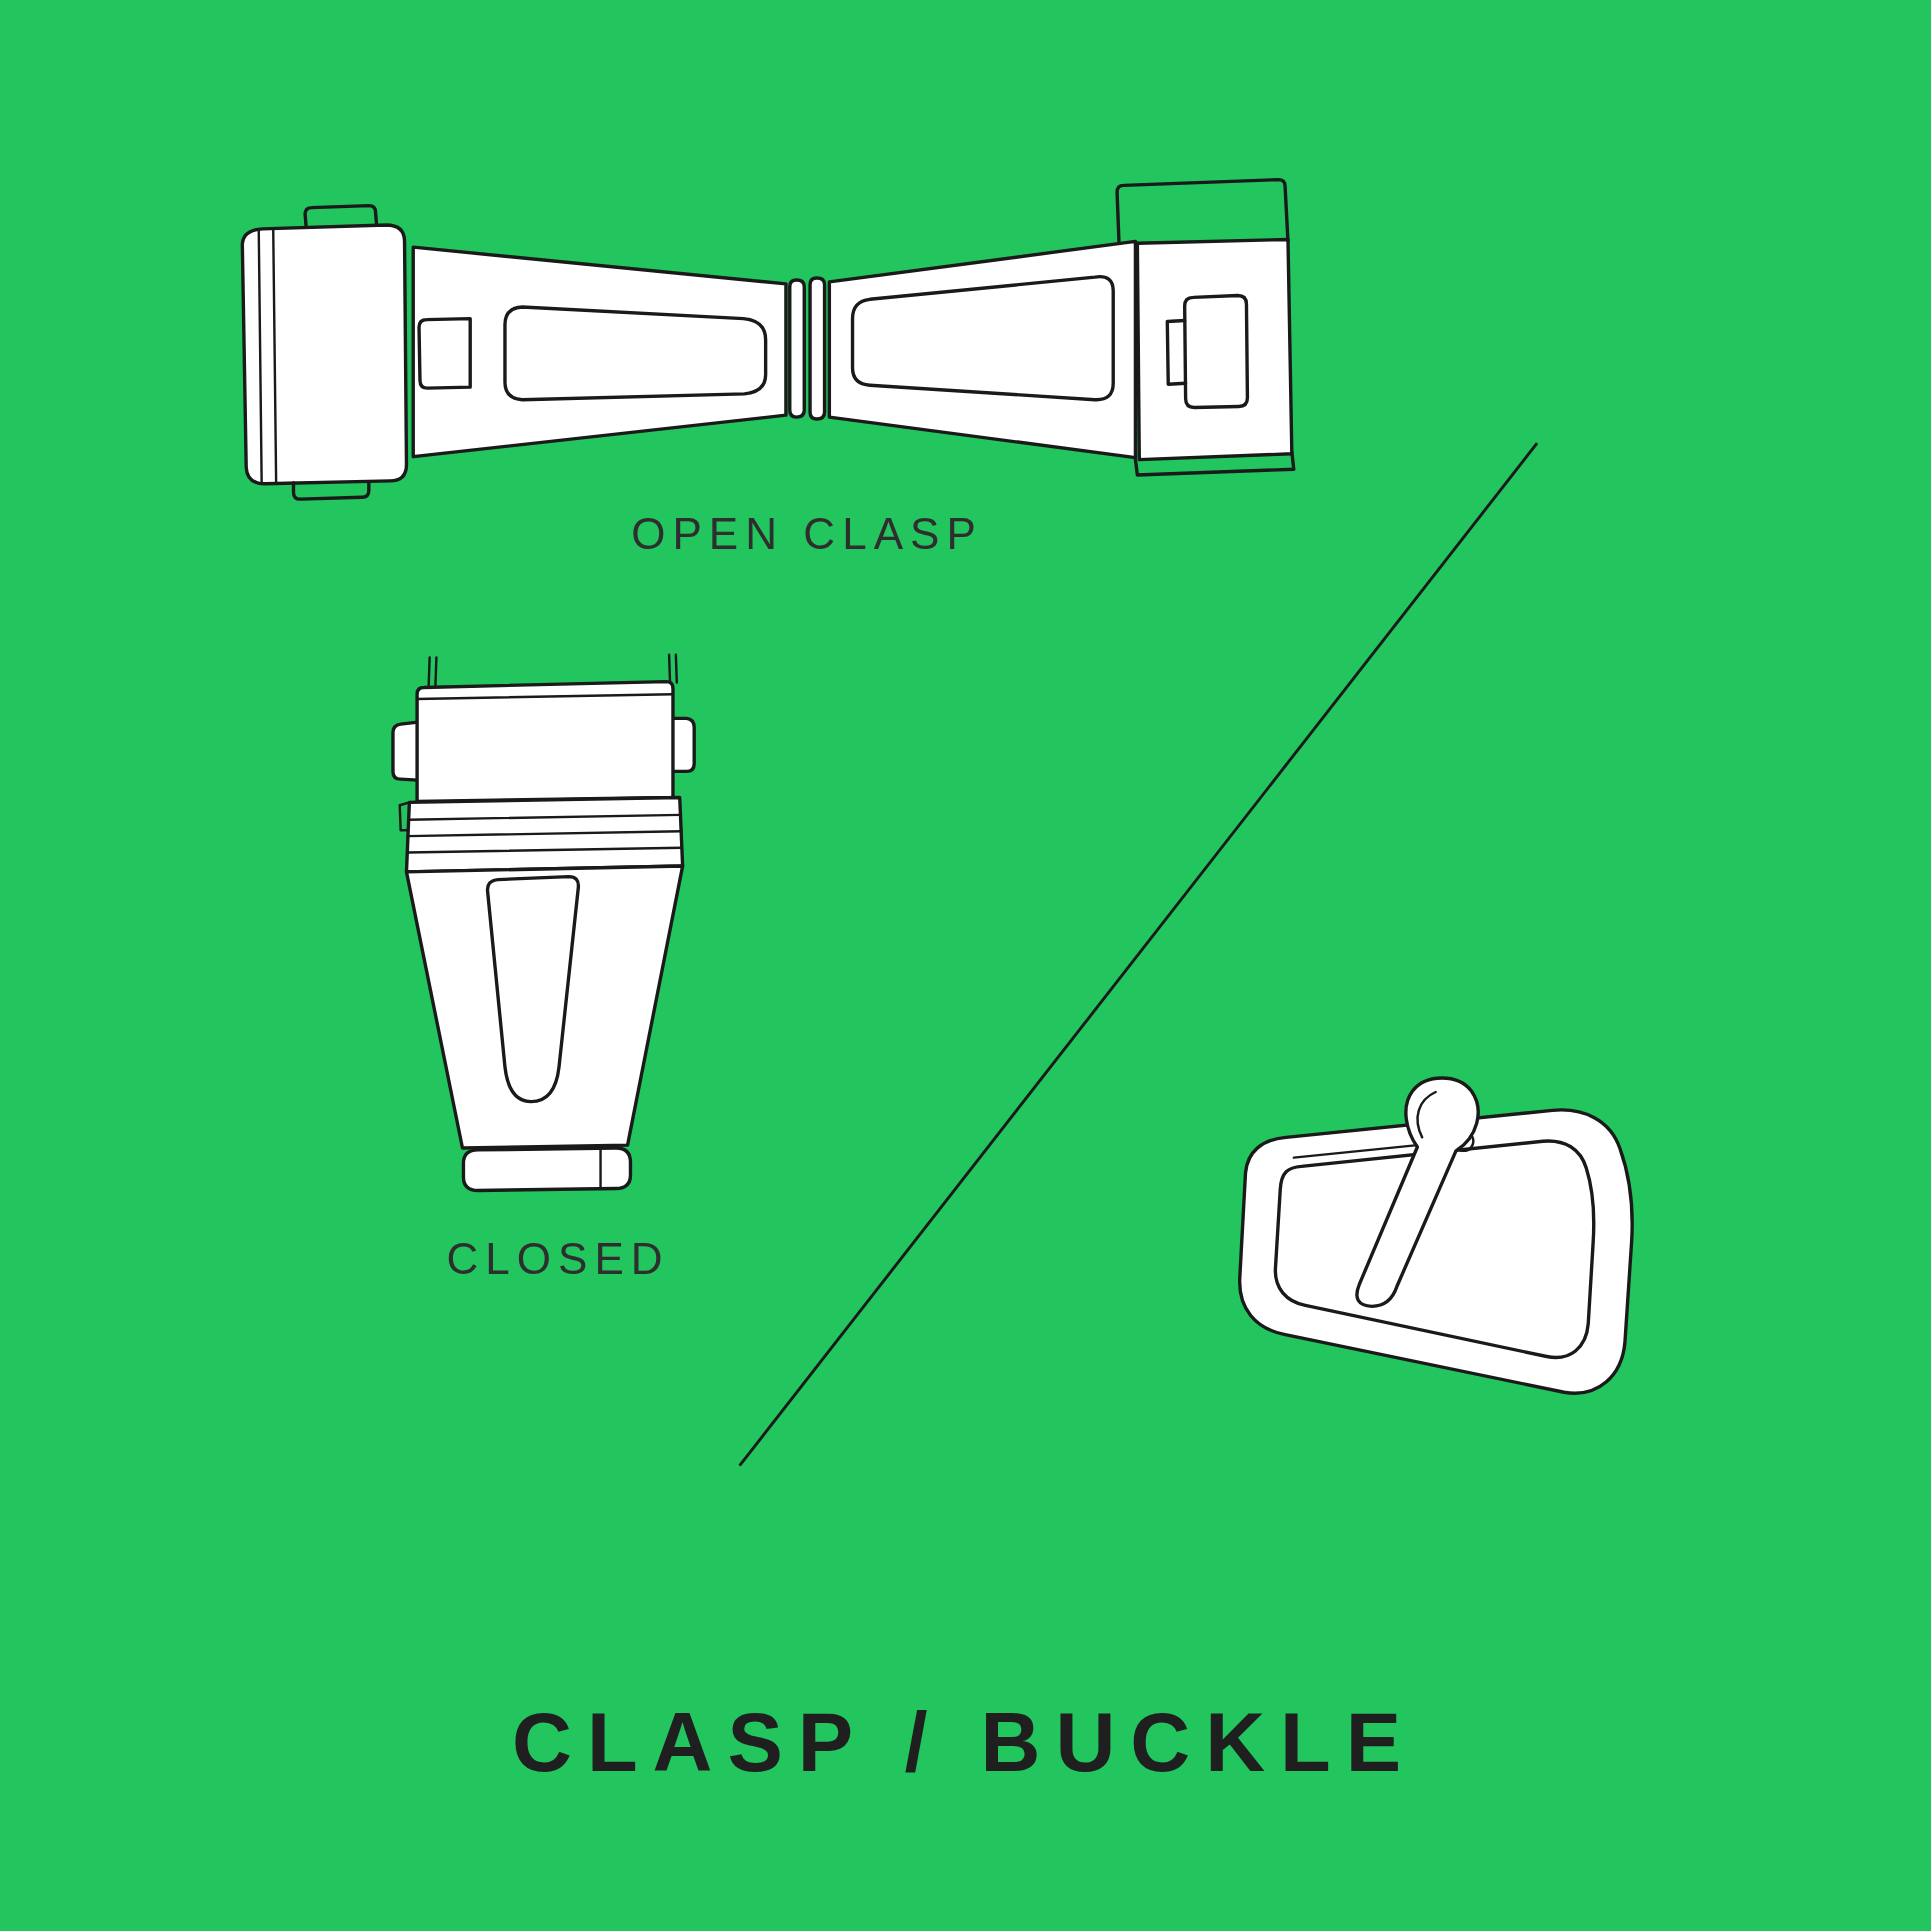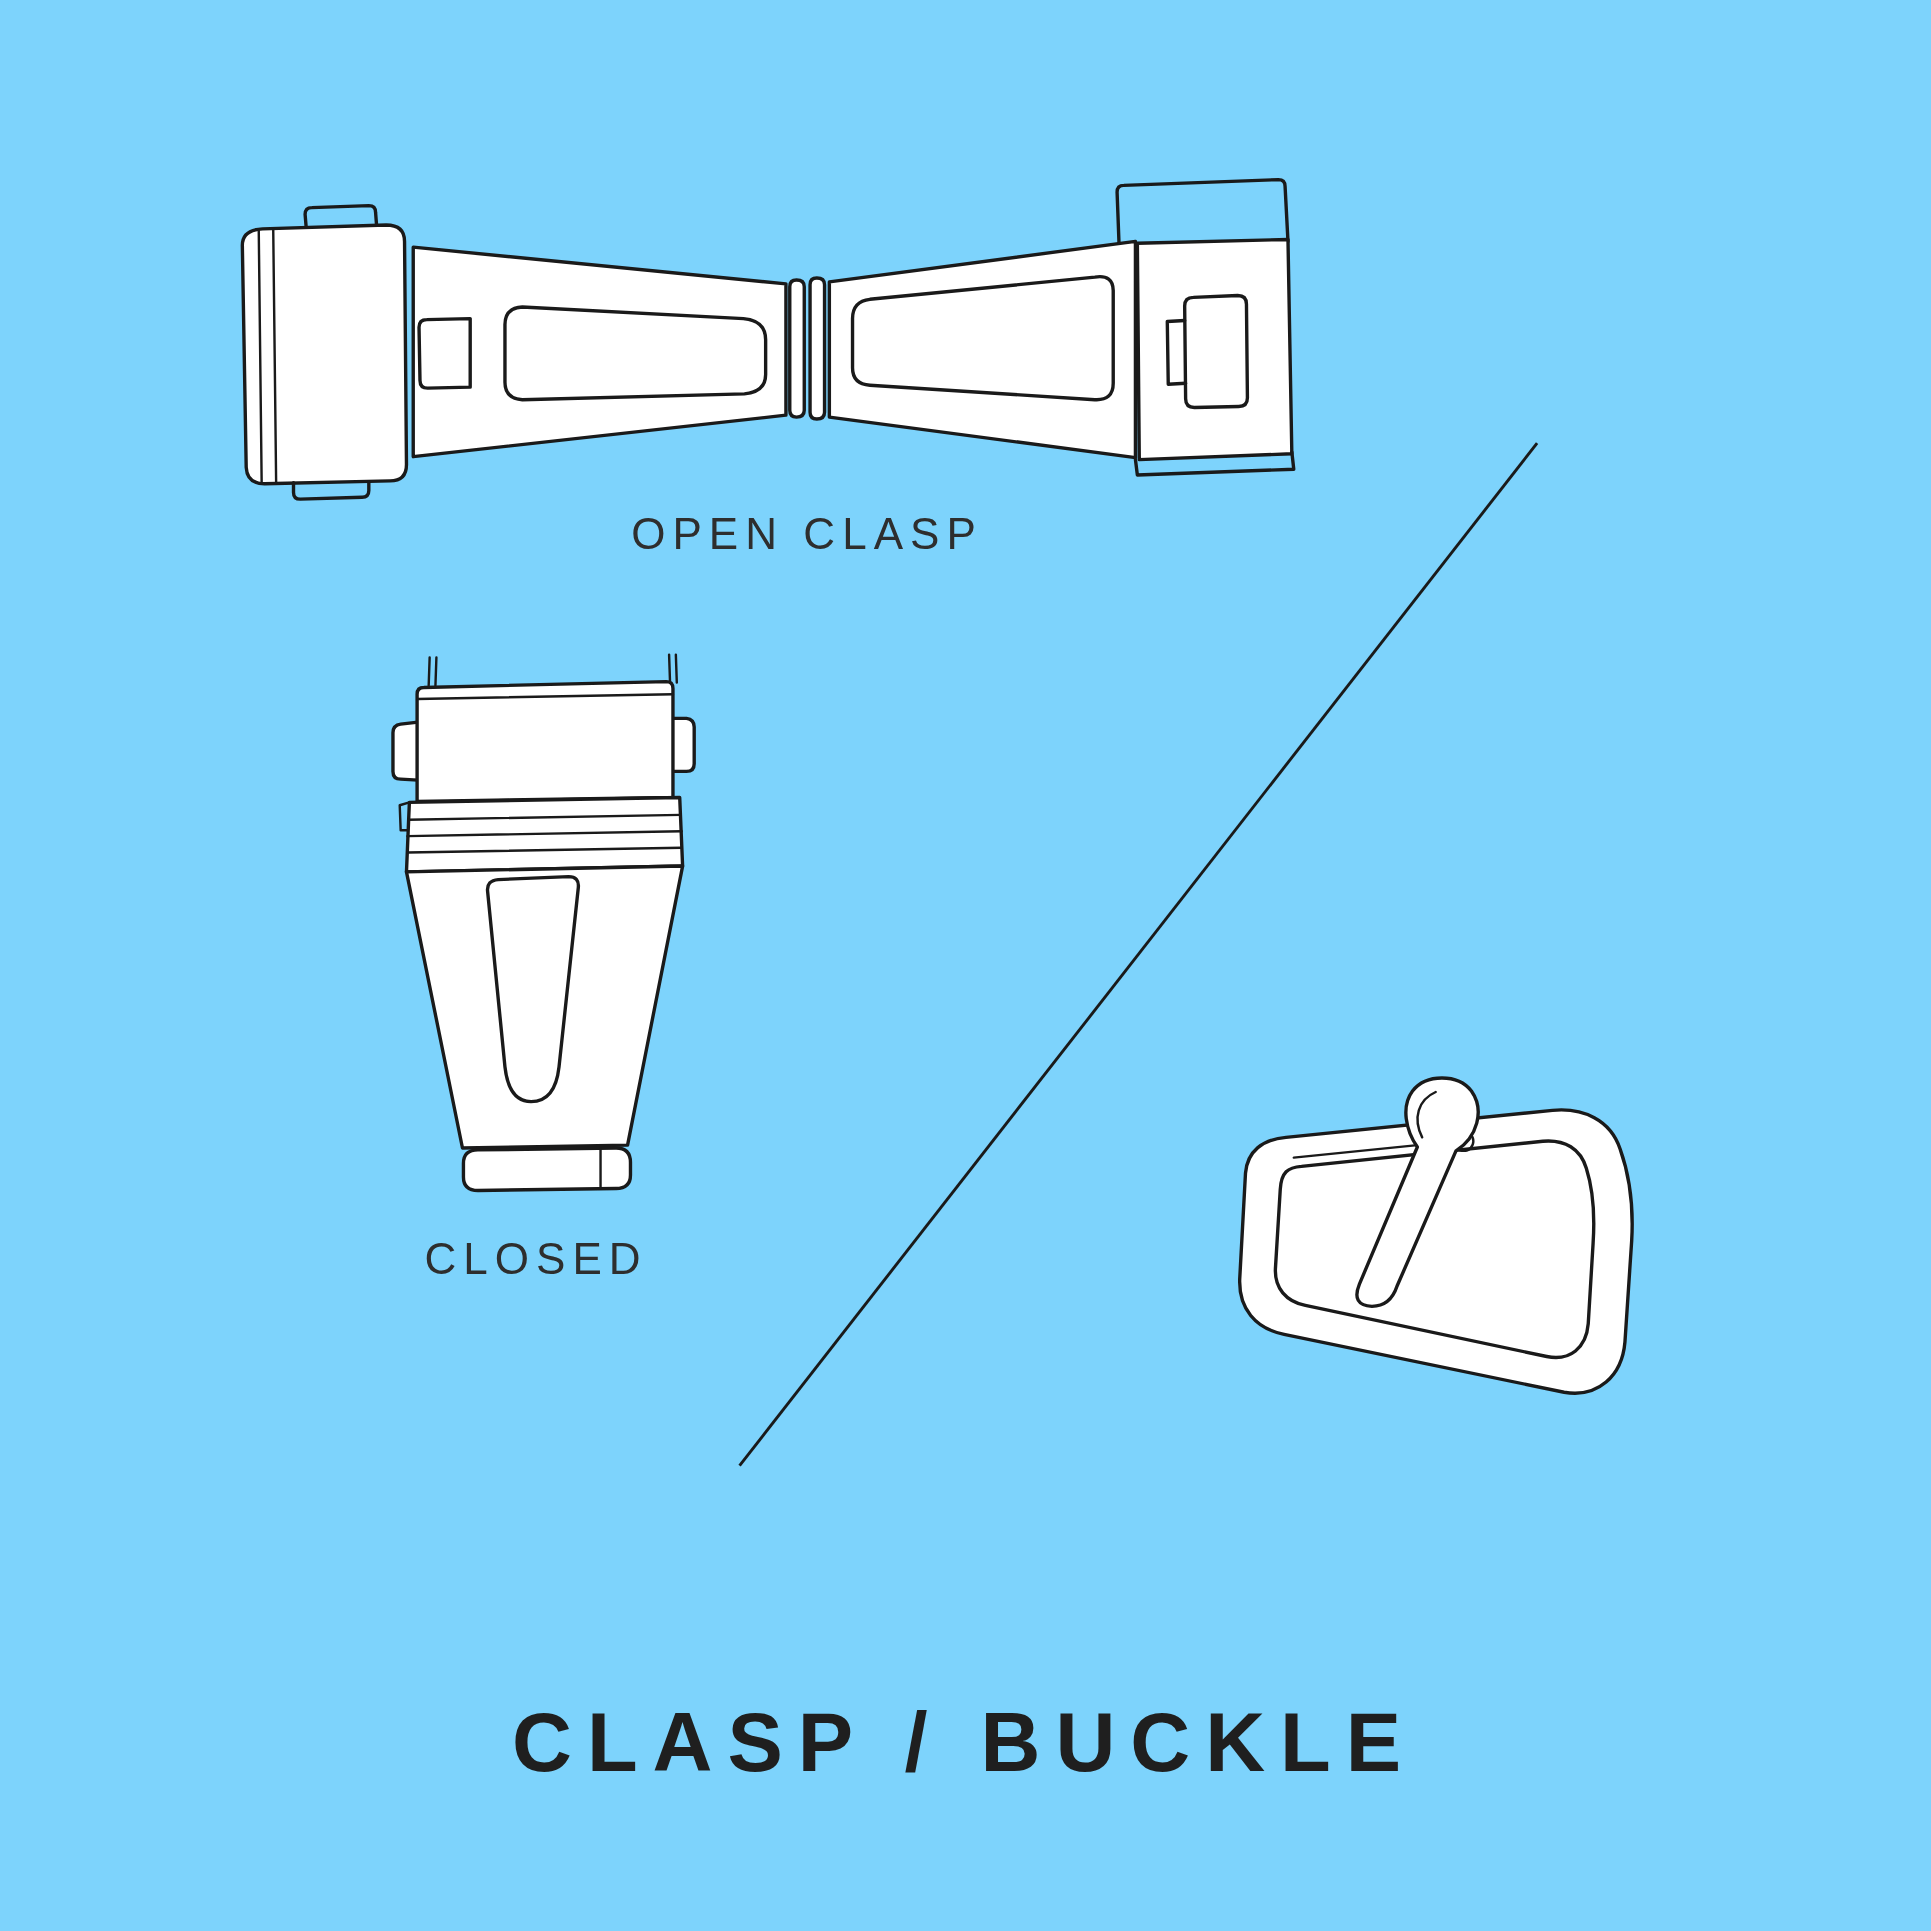--- a/index.html
+++ b/index.html
@@ -4,21 +4,21 @@
 <style>
   html, body {
     margin: 0;
     padding: 0;
     background: #ffffff;
   }
   .canvas {
     position: relative;
     width: 1931px;
     height: 1931px;
-    background: #7dd3fc;
+    background: #22c55e;
     overflow: hidden;
     font-family: "Liberation Sans", sans-serif;
   }
   svg.art {
     position: absolute;
     left: 0;
     top: 0;
     width: 1931px;
     height: 1931px;
   }
@@ -135,18 +135,18 @@
       <path class="stroke thin" d="M 1340,1199 L 1468,1186"></path>
       <circle class="stroke thin" cx="1516" cy="1182" r="10"></circle>
 
       <path class="stroke-fill" d="M 1468,1188 L 1408,1330 Q 1399,1352 1421,1353 Q 1440,1353 1447,1332 L 1508,1192 C 1530,1178 1538,1150 1524,1130 C 1510,1112 1477,1112 1463,1130 C 1451,1146 1456,1171 1468,1188 Z"></path>
       <path class="stroke thin" d="M 1473,1178 C 1463,1158 1469,1139 1487,1131"></path>
     </g>
   </svg>
 
   <div class="caption" style="left:807px; top:509px;">OPEN CLASP</div>
 
-  <div class="caption" style="left:536px; top:1234px;">CLOSED</div>
+  <div class="caption" style="left:558px; top:1234px;">CLOSED</div>
 
   <div class="title" style="left:964px; top:1695px;">CLASP / BUCKLE</div>
 
 </div>
 
 
 </body></html>

